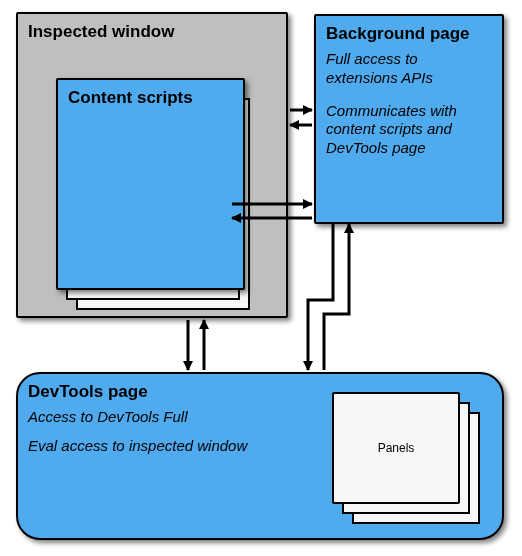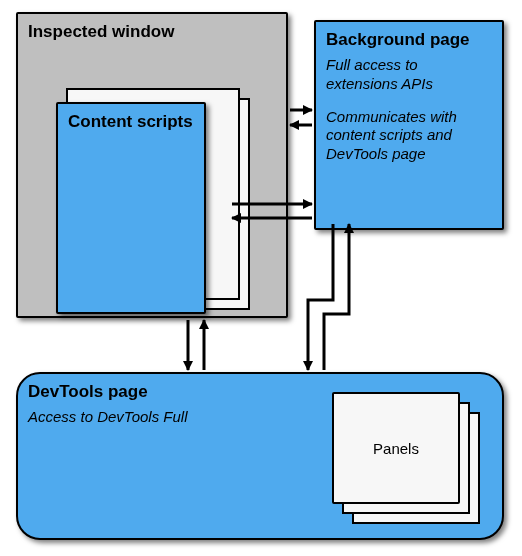--- a/index.html
+++ b/index.html
@@ -54,26 +54,26 @@
   }
   #cs-back2 {
     left: 76px; top: 98px; width: 174px; height: 212px;
     background: #f7f7f7;
   }
   #cs-back1 {
     left: 66px; top: 88px; width: 174px; height: 212px;
     background: #f7f7f7;
   }
   #content-scripts {
-    left: 56px; top: 78px; width: 150px; height: 212px; margin-top: 24px;
+    left: 56px; top: 78px; width: 189px; height: 212px;
   }
 
   
   #background-page {
-    left: 314px; top: 20px;
+    left: 314px; top: 14px;
     width: 190px; height: 210px;
   }
 
   
   #devtools-page {
     left: 16px; top: 372px;
     width: 488px; height: 168px; border-radius: 24px;
   }
 
   
@@ -83,21 +83,21 @@
     border: 2px solid #000; background:#f7f7f7; box-sizing:border-box;
   }
   #panel-back1 {
     position: absolute;
     left: 342px; top: 402px; width: 128px; height: 112px;
     border: 2px solid #000; background:#f7f7f7; box-sizing:border-box;
   }
   #panels {
     left: 332px; top: 392px; width: 128px; height: 112px;
     display: flex; align-items: center; justify-content: center;
-    font-size: 15px;
+    font-size: 12px;
     box-shadow: none;
     padding:0;
   }
   #panels .label { font-style: normal; }
 
   svg.arrows {
     position: absolute;
     left: 0; top: 0;
     width: 522px; height: 556px;
     pointer-events: none;
@@ -124,20 +124,21 @@
 
   <div id="background-page" class="box blue">
     <div class="title">Background page</div>
     <span class="desc">Full access to extensions APIs</span>
     <span class="desc">Communicates with content scripts and DevTools page</span>
   </div>
 
   <div id="devtools-page" class="box blue">
     <div class="title">DevTools page</div>
     <span class="desc">Access to DevTools Full</span>
+    <span class="desc">Eval access to inspected window</span>
   </div>
 
   <div id="panel-back2"></div>
   <div id="panel-back1"></div>
   <div id="panels" class="box white">
     <span class="label">Panels</span>
   </div>
 
   <svg class="arrows">
     <defs>

